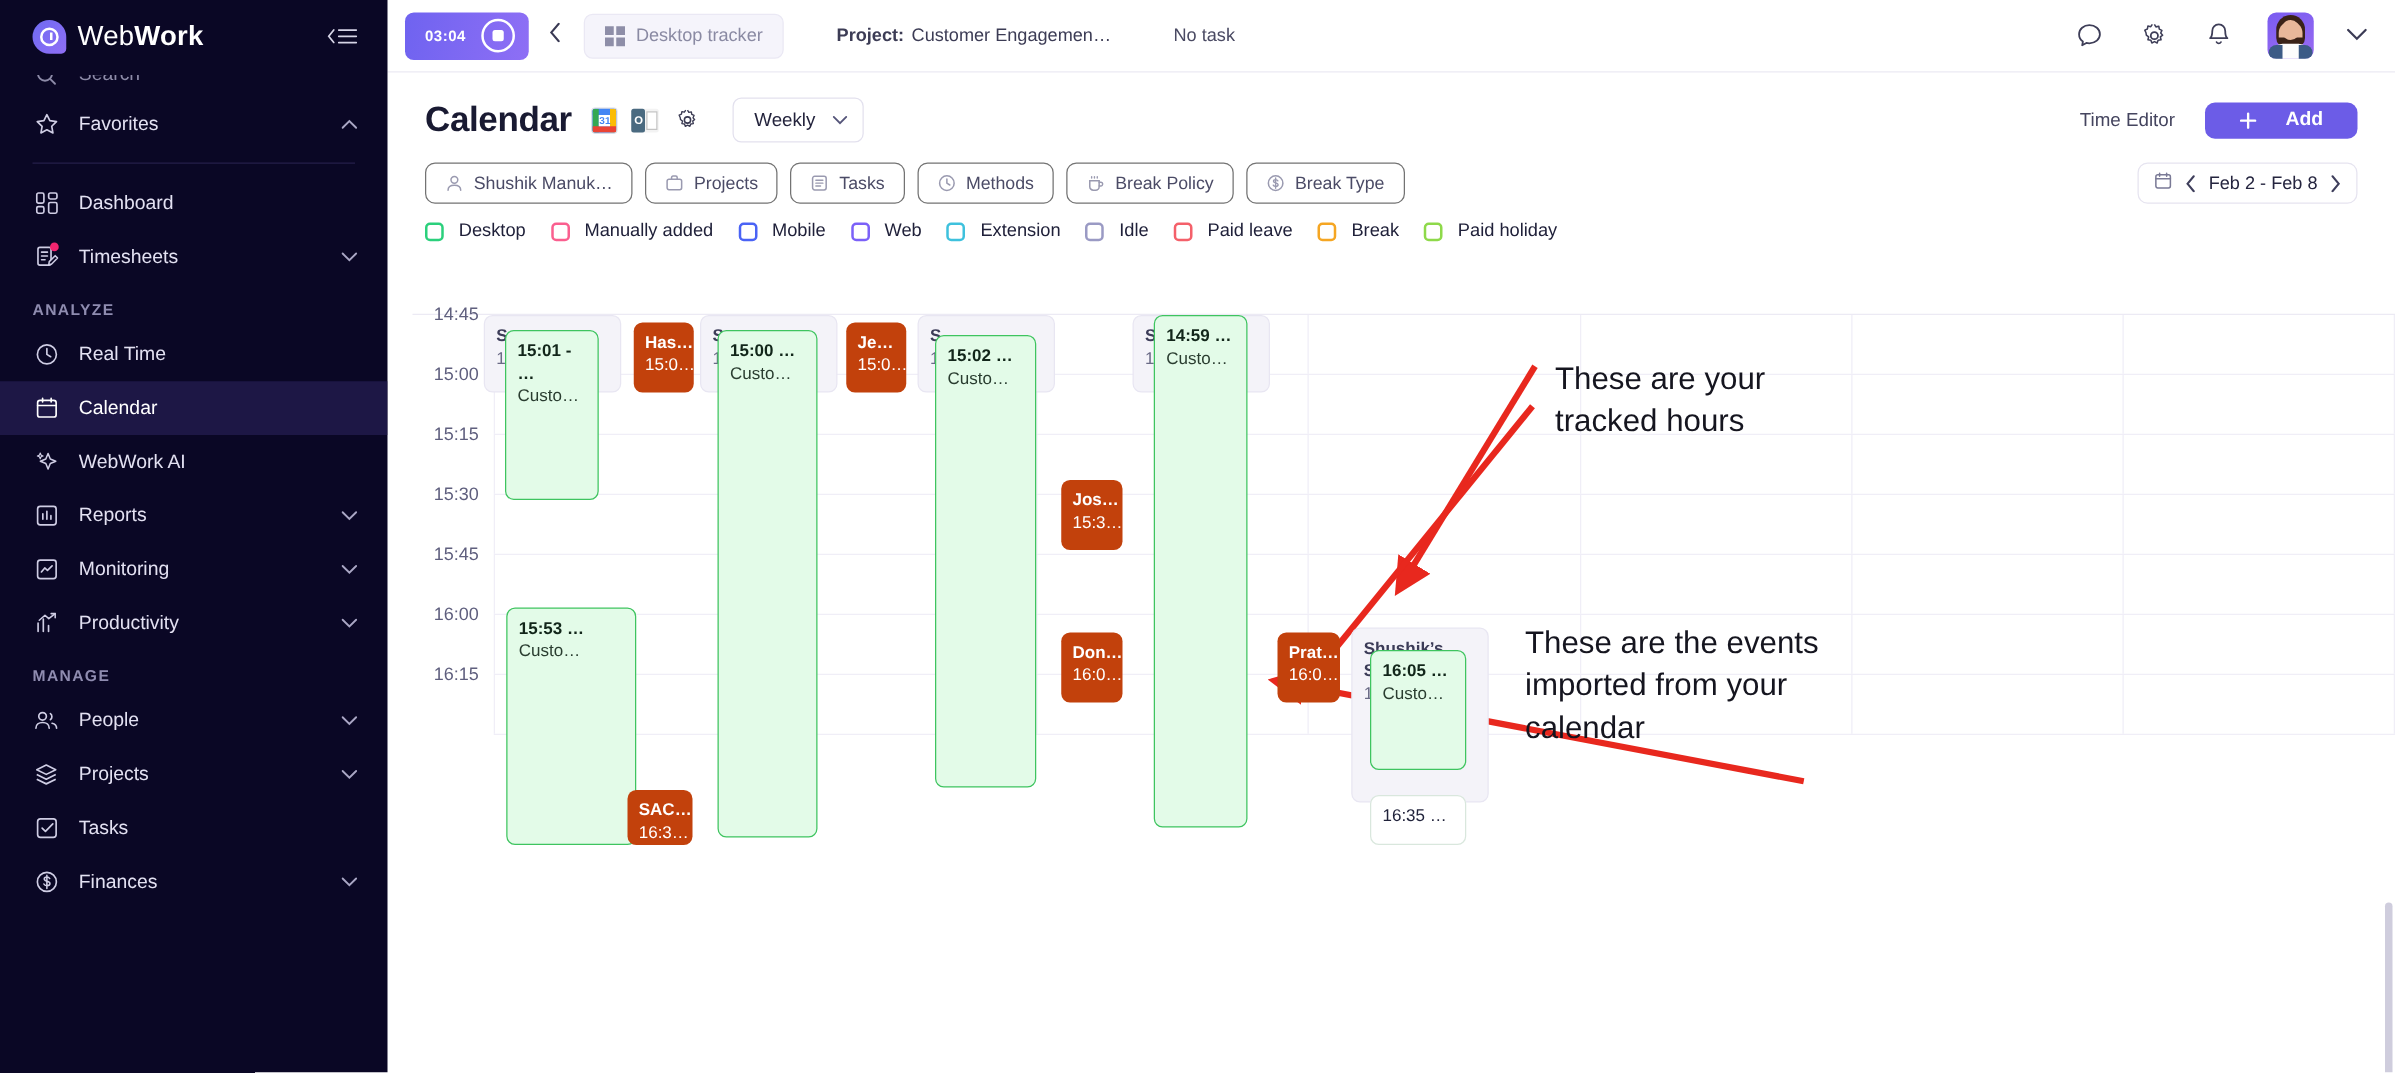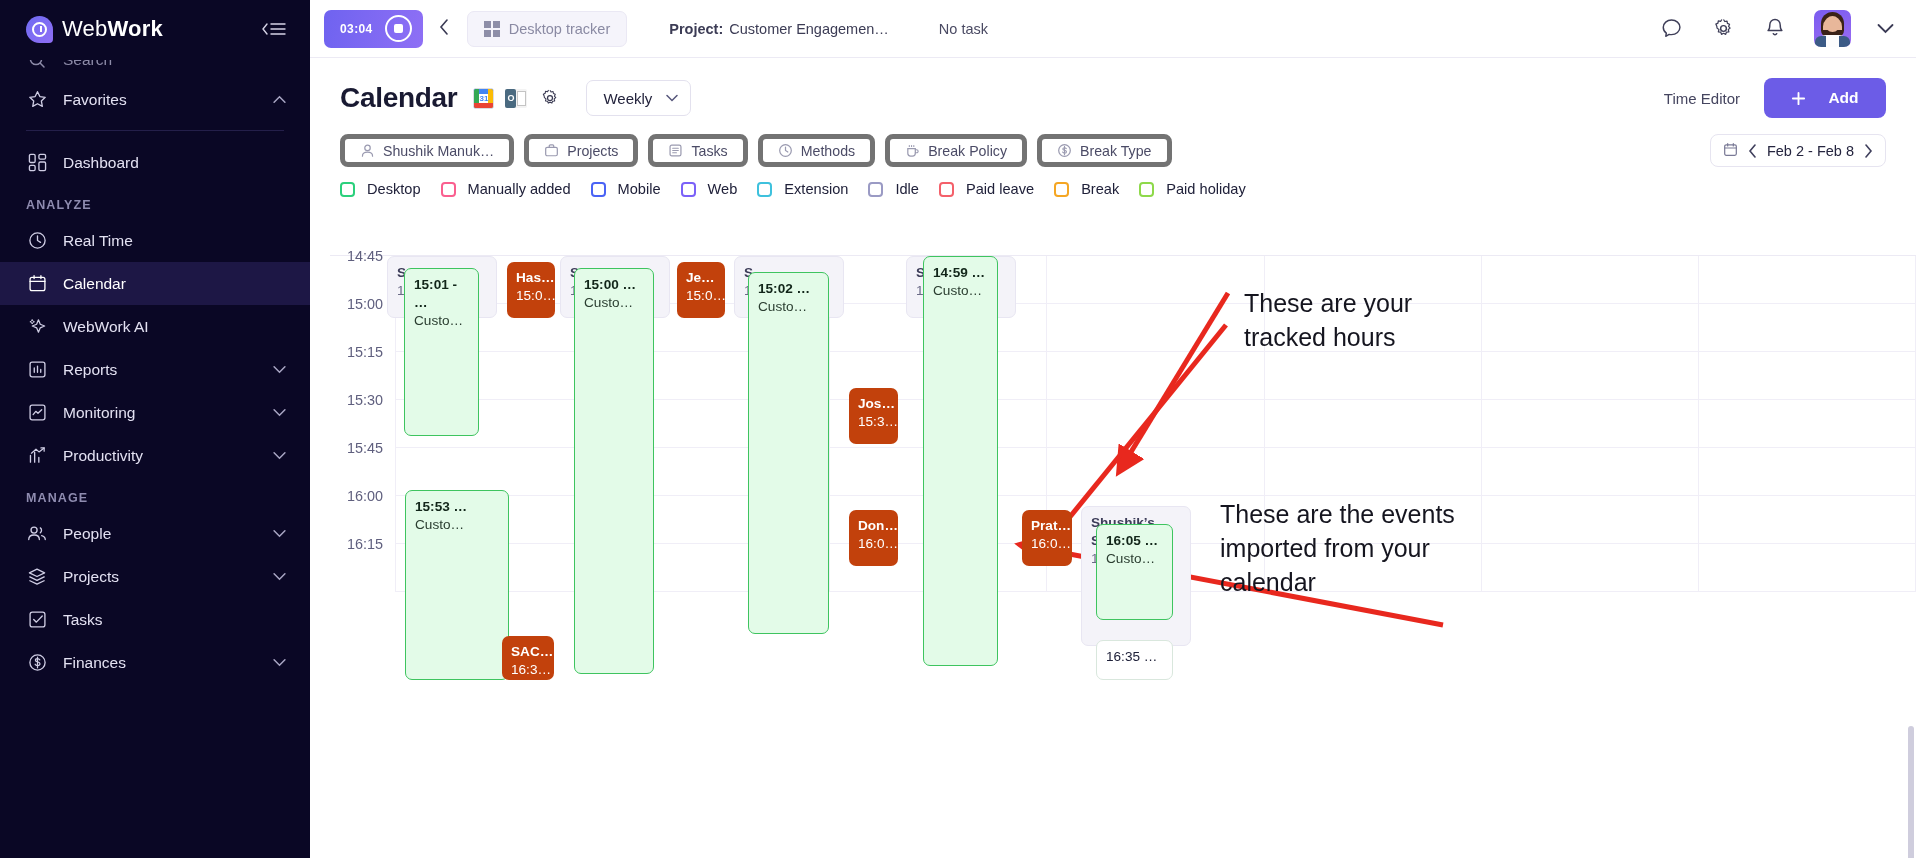--- a/index.html
+++ b/index.html
@@ -102,29 +102,29 @@
   .outlook-ico .o { position:absolute; left:0; top:0; width:11px; height:19px; background:#4a6a80; border-radius:2px; color:#fff; font-size:9px; display:flex;align-items:center;justify-content:center; font-weight:700;}
   .outlook-ico .g { position:absolute; right:1px; top:2px; width:9px; height:15px; background:#fff; border:1px solid #c4c4c4; }
   .gear-ico { margin-left: 13px; color: #3a3a52; cursor: pointer; display:flex; }
   .view-select {
     margin-left: 26px; height: 36px; min-width: 98px; border: 1px solid #e3e1ee; border-radius: 7px;
     display: flex; align-items: center; justify-content: space-between; padding: 0 12px 0 16px;
     font-size: 15px; color: #23233c; cursor: pointer; gap: 14px;
   }
   .time-editor { margin-left: auto; color: #45455f; font-size: 15px; cursor: pointer; }
   .add-btn {
-    margin-left: 24px; height: 40px; min-width: 122px; border-radius: 8px; background: #6c5ce7;
+    margin-left: 24px; height: 29px; min-width: 122px; border-radius: 8px; background: #6c5ce7;
     color: #fff; display: flex; align-items: center; justify-content: center; gap: 22px;
     font-size: 15.5px; font-weight: 600; cursor: pointer;
   }
 
   
   .filters { display: flex; align-items: center; gap: 10px; padding: 16px 30px 0 30px; }
   .chip {
-    height: 33px; border: 5px solid #737373; border-radius: 8px; display: flex; align-items: center;
+    height: 33px; border: 1px solid #737373; border-radius: 8px; display: flex; align-items: center;
     gap: 8px; padding: 0 15px; font-size: 14.2px; color: #4b4b66; cursor: pointer; white-space: nowrap;
     background: #fff;
   }
   .chip .ci { color: #9a9ab0; display: flex; }
   .daterange { margin-left: auto; display: flex; align-items: center; gap: 10px;
     height: 33px; border: 1px solid #e6e4f0; border-radius: 8px; padding: 0 12px; font-size: 14.5px;
     color: #25253f; cursor: pointer; }
   .daterange .nav-arrow { color: #3f3f5c; cursor: pointer; display:flex; }
   .daterange .dr-label { font-weight: 500; }
 
@@ -222,20 +222,34 @@
           <svg width="19" height="19" viewBox="0 0 20 20" fill="none">
               <rect x="1.5" y="1.5" width="6" height="8.5" rx="1.4" stroke="#cfcde4" stroke-width="1.4"></rect>
               <rect x="11.5" y="1.5" width="7" height="5" rx="1.4" stroke="#cfcde4" stroke-width="1.4"></rect>
               <rect x="1.5" y="13" width="6" height="5.5" rx="1.4" stroke="#cfcde4" stroke-width="1.4"></rect>
               <rect x="11.5" y="9.5" width="7" height="9" rx="1.4" stroke="#cfcde4" stroke-width="1.4"></rect>
             </svg>
         </span>
         <span>Dashboard</span>
       </div>
 
+      <div class="nav-item">
+        <span class="dot-badge"></span>
+        <span class="nav-ico">
+          <svg width="19" height="19" viewBox="0 0 20 20" fill="none">
+              <rect x="2.5" y="2" width="11" height="15" rx="1.6" stroke="#cfcde4" stroke-width="1.4"></rect>
+              <path d="M5.5 6h5M5.5 9.2h5M5.5 12.4h3" stroke="#cfcde4" stroke-width="1.3" stroke-linecap="round"></path>
+              <path d="M12 14l5-5 2 2-5 5-2.4.6.4-2.6z" stroke="#cfcde4" stroke-width="1.3" stroke-linejoin="round" fill="#0a0725"></path>
+            </svg>
+        </span>
+        <span>Timesheets</span>
+        <svg class="chev" viewBox="0 0 12 8" fill="none">
+            <path d="M1 1.5L6 6.5l5-5" stroke="#a9a6c4" stroke-width="1.4" stroke-linecap="round"></path>
+          </svg>
+      </div>
 
       <div class="nav-section">ANALYZE</div>
 
       <div class="nav-item">
         <span class="nav-ico">
           <svg width="19" height="19" viewBox="0 0 20 20" fill="none">
               <circle cx="10" cy="10" r="8" stroke="#cfcde4" stroke-width="1.4"></circle>
               <path d="M10 5.2V10l3.2 2" stroke="#cfcde4" stroke-width="1.4" stroke-linecap="round"></path>
             </svg>
         </span>
@@ -670,21 +684,21 @@
             <div class="tlab">15:30</div>
             <div class="tlab">15:45</div>
             <div class="tlab">16:00</div>
             <div class="tlab">16:15</div>
           </div>
         <div id="events-layer" style="position:absolute;inset:0;">
             <div class="ev ghost" style="left: 57px; top: 0px; width: 110px; height: 62px; z-index: 1;">
               <div class="t1">S</div>
               <div class="t2">1</div>
             </div>
-            <div class="ev track" style="left: 74px; top: 12px; width: 75px; height: 168px; z-index: 3;">
+            <div class="ev track" style="left: 74px; top: 12px; width: 75px; height: 136px; z-index: 3;">
               <div class="t1">15:01 - …</div>
               <div class="t2">Custo…</div>
             </div>
             <div class="ev track" style="left: 75px; top: 234px; width: 104px; height: 190px; z-index: 3;">
               <div class="t1">15:53 …</div>
               <div class="t2">Custo…</div>
             </div>
             <div class="ev imported" style="left: 177px; top: 6px; width: 48px; height: 56px; z-index: 3;">
               <div class="t1">Has…</div>
               <div class="t2">15:0…</div>

